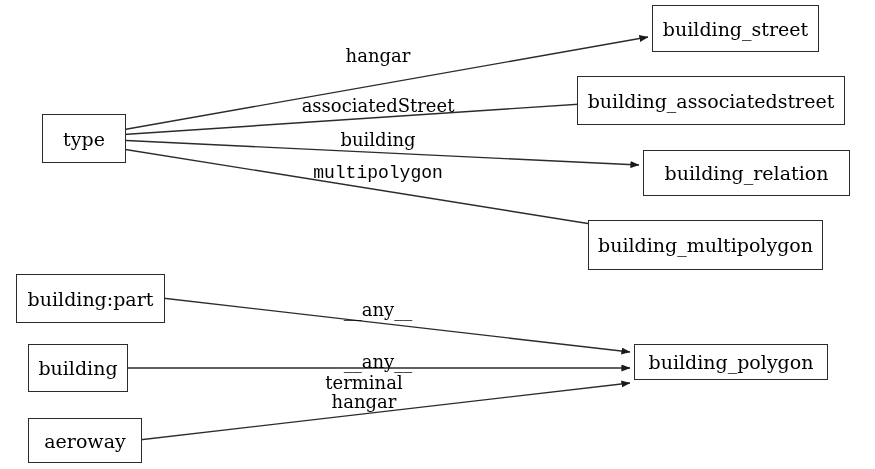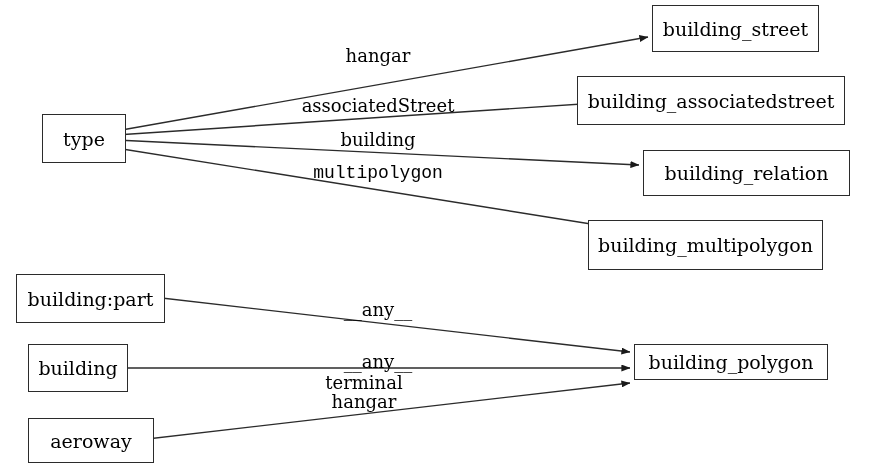--- a/index.html
+++ b/index.html
@@ -70,21 +70,21 @@
   </svg>
 
   <div id="nodes-group">
       <div class="node-box" style="left: 42px; top: 114px; width: 84px; height: 49px;">type</div>
       <div class="node-box" style="left: 652px; top: 5px; width: 167px; height: 47px;">building_street</div>
       <div class="node-box" style="left: 577px; top: 76px; width: 268px; height: 49px;">building_associatedstreet</div>
       <div class="node-box" style="left: 643px; top: 150px; width: 207px; height: 46px;">building_relation</div>
       <div class="node-box" style="left: 588px; top: 220px; width: 235px; height: 50px;">building_multipolygon</div>
       <div class="node-box" style="left: 16px; top: 274px; width: 149px; height: 49px;">building:part</div>
       <div class="node-box" style="left: 28px; top: 344px; width: 100px; height: 48px;">building</div>
-      <div class="node-box" style="left: 28px; top: 418px; width: 126px; height: 45px;">aeroway</div>
+      <div class="node-box" style="left: 28px; top: 418px; width: 114px; height: 45px;">aeroway</div>
       <div class="node-box" style="left: 634px; top: 344px; width: 194px; height: 36px;">building_polygon</div>
     </div>
   <div id="labels-group">
       <div class="edge-label" style="left: 378px; top: 56px;">hangar</div>
       <div class="edge-label" style="left: 378px; top: 106px;">associatedStreet</div>
       <div class="edge-label" style="left: 378px; top: 140px;">building</div>
       <div class="edge-label" style="left: 378px; top: 174px; font-family: Liberation Mono, monospace;">multipolygon</div>
       <div class="edge-label" style="left: 378px; top: 310px;">__any__</div>
       <div class="edge-label" style="left: 378px; top: 362px;">__any__</div>
       <div class="edge-label" style="left: 364px; top: 392px;">terminal<br>hangar</div>

